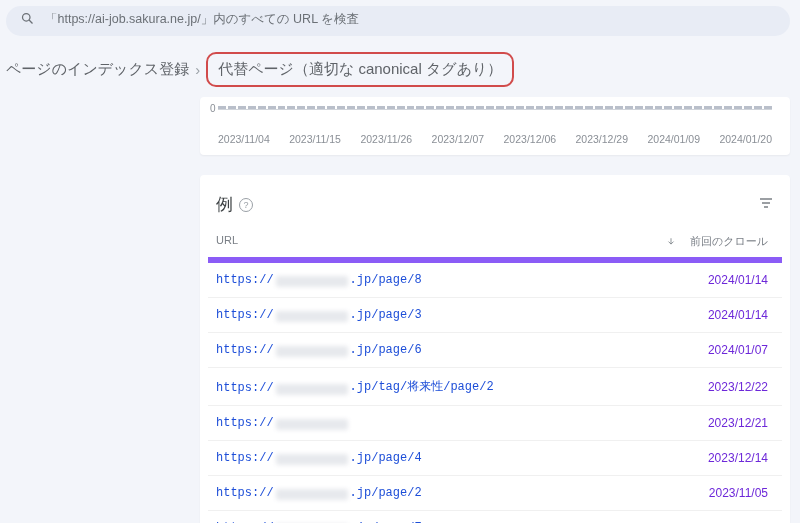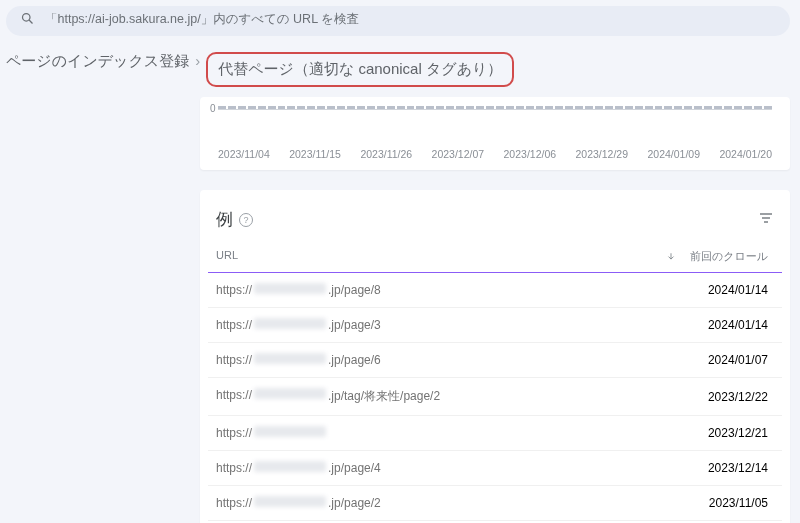--- a/index.html
+++ b/index.html
@@ -20,21 +20,21 @@
     padding: 5px 14px;
     display: flex;
     align-items: flex-start;
     gap: 10px;
     height: 30px;
   }
   .search-bar .icon svg { display:block; }
   .search-bar .ph { color: #6b7076; font-size: 12.5px; }
   .breadcrumb {
     display:flex;
-    align-items:flex-start;
+    align-items:center;
     gap: 6px;
     margin: 16px 10px 10px 6px;
     font-size: 15px;
     color:#5f6368;
   }
   .breadcrumb .root { color:#5f6368; }
   .breadcrumb .chev { color:#9aa0a6; }
   .breadcrumb .current {
     border: 2px solid #d14b4b;
     border-radius: 10px;
@@ -53,21 +53,21 @@
   .chart-axis {
     position:absolute; left:8px; right:8px; top:6px;
     border-top:1px solid #d0d4da;
   }
   .chart-bars {
     position:absolute; left:8px; right:8px; top:3px; height:4px;
     display:flex; gap:2px;
   }
   .chart-bars span { flex:1; background:#b9bfca; display:block; height:4px; }
   .chart-zero { position:absolute; left:0; top:0; font-size:10px; color:#8a8f96; }
-  .chart-dates { display:flex; justify-content:space-between; padding:0 8px; margin-top:17px; }
+  .chart-dates { display:flex; justify-content:space-between; padding:0 8px; margin-top:2px; }
   .chart-dates span { font-size:10.5px; color:#8a8f96; }
   .list-card {
     background:#fff;
     margin: 20px 10px 0 200px;
     border-radius: 4px;
     box-shadow: 0 1px 2px rgba(0,0,0,0.05);
     padding: 18px 8px 8px 8px;
   }
   .list-header {
     display:flex; justify-content:space-between; align-items:center;
@@ -76,36 +76,36 @@
   .list-header .title { display:flex; align-items:center; gap:6px; font-size:17px; color:#3c4043; }
   .help-icon {
     width:14px; height:14px; border:1px solid #9aa0a6; border-radius:50%;
     display:inline-flex; align-items:center; justify-content:center;
     font-size:9px; color:#9aa0a6;
   }
   .columns {
     display:flex; justify-content:space-between;
     padding: 0 14px 8px 8px;
     color:#7a7f86; font-size:11px;
-    border-bottom:1px solid #8b5cf6;
+    border-bottom:6px solid #8b5cf6;
   }
   .columns .right { display:flex; align-items:center; gap:14px; }
   .row {
     display:flex; justify-content:space-between; align-items:center;
     padding: 10px 14px 10px 8px;
     border-bottom:1px solid #f0f0f0;
     font-size:12px;
   }
-  .row .url { color:#737373; display:flex; align-items:flex-start; }
+  .row .url { color:#1d4ed8; display:flex; align-items:flex-end;font-family:Liberation Mono, monospace; }
   .row .url .blur {
     display:inline-block; width:72px; height:11px;
     background: #e7e9ed; filter: blur(2px); border-radius:2px;
     margin: 0 2px;
   }
-  .row .date { color:#000000; font-size:12px; }
+  .row .date { color:#6d28d9; font-size:12px; }
 </style>
 </head>
 <body>
 
 <div class="search-bar">
   <span class="icon">
     <svg width="15" height="15" viewBox="0 0 24 24" fill="none" stroke="#6b7076" stroke-width="2">
         <circle cx="10" cy="10" r="6"></circle>
         <line x1="20" y1="20" x2="14.5" y2="14.5"></line>
       </svg>

